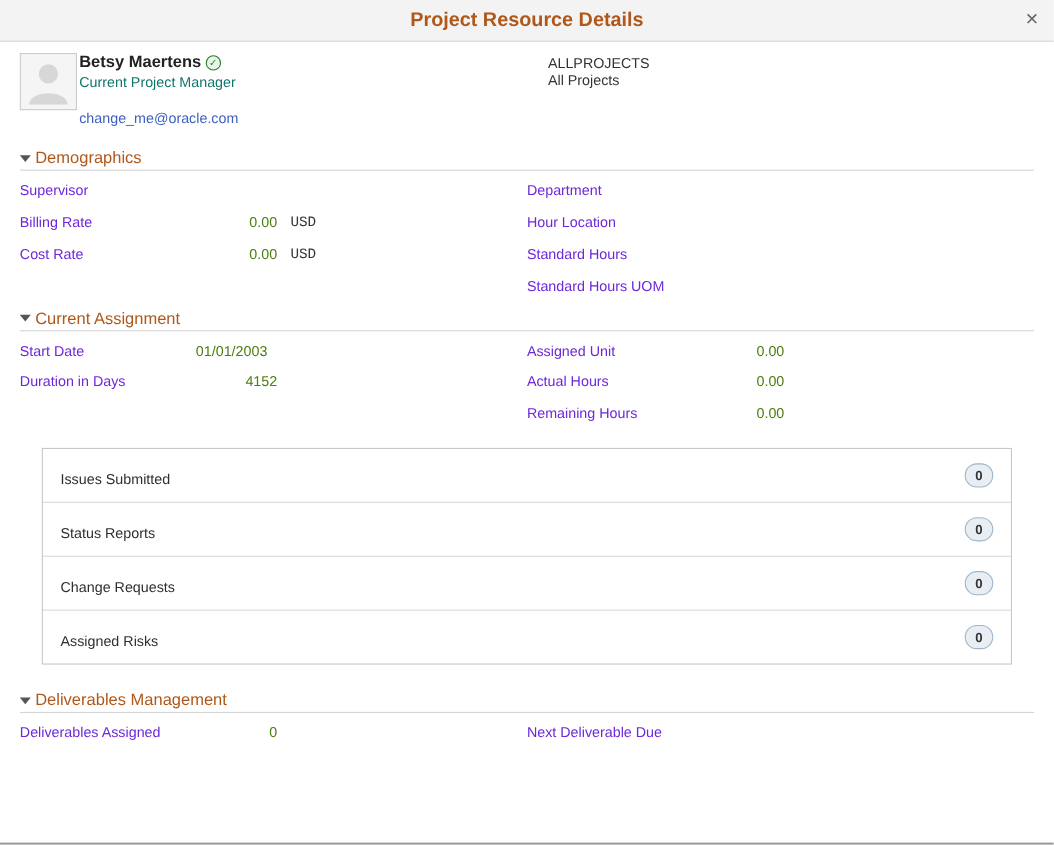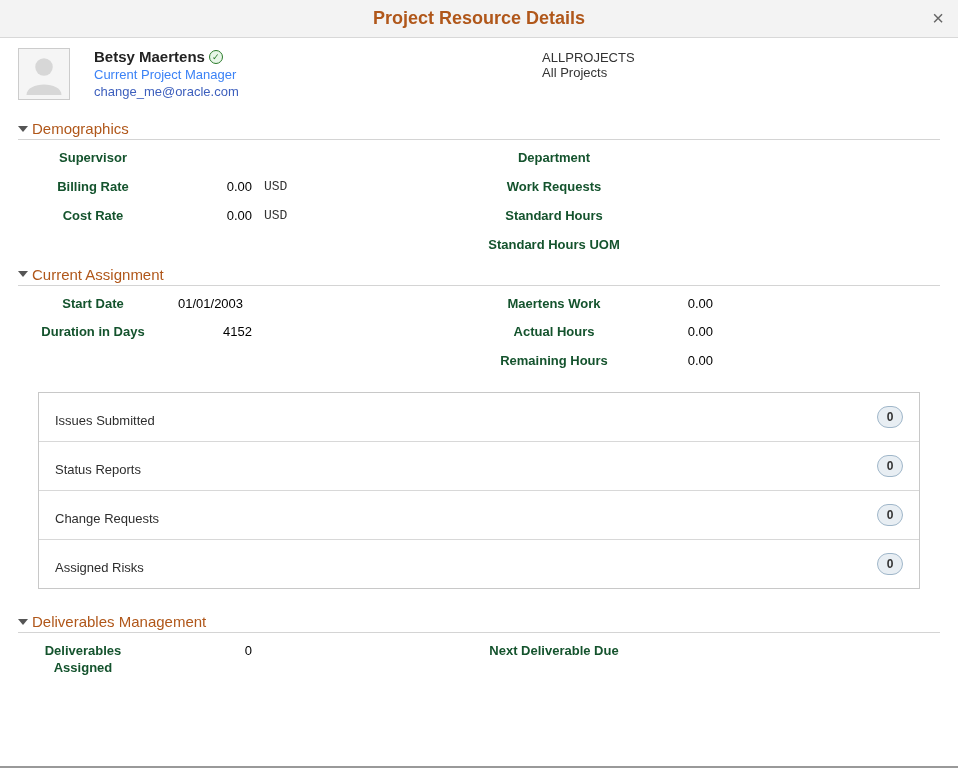--- a/index.html
+++ b/index.html
@@ -46,21 +46,21 @@
     overflow-y: scroll;
     padding: 10px 18px 18px 18px;
   }
   
   .scroll-area::-webkit-scrollbar { width: 15px; }
   .scroll-area::-webkit-scrollbar-track { background: #f3f3f3; }
   .scroll-area::-webkit-scrollbar-thumb { background: #c4c4c4; border-radius: 2px; }
 
   .person-header {
     display: flex;
-    gap: 24px;
+    gap: 2px;
     margin-bottom: 20px;
   }
   .avatar-box {
     width: 52px; height: 52px;
     border: 1px solid #ccc;
     background: #f5f5f5;
     display: flex;
     align-items: center;
     justify-content: center;
   }
@@ -78,21 +78,21 @@
   .status-circle {
     width: 14px; height: 14px;
     border: 1.5px solid #2a7a2a;
     border-radius: 50%;
     display: inline-flex;
     align-items: center; justify-content: center;
     font-size: 9px;
     color: #2a7a2a;
     background: #e8f6e8;
   }
-  .person-role { color: #3b82f6; margin-bottom: 2px; }
+  .person-role { color: #0f766e; margin-bottom: 18px; }
   .person-email { color: #3d5fbd; cursor: pointer; }
   .person-right { flex: 1; padding-top: 2px; }
   .proj-code, .proj-name { color: #333; }
 
   .section-header {
     display: flex;
     align-items: center;
     gap: 4px;
     color: #b0571a;
     font-size: 15px;
@@ -118,29 +118,29 @@
   .col {
     flex: 1;
   }
   .field-row {
     display: flex;
     align-items: flex-start;
     margin-bottom: 12px;
   }
   .field-label {
     flex: 0 0 160px;
-    text-align: center;
-    color: #14532d;
-    font-weight: bold;
+    text-align: left;
+    color: #6d28d9;
+    font-weight: normal;
     padding-right: 10px;
     line-height: 1.3;
   }
   .field-value {
     flex: 0 0 80px;
-    color: #000000;
+    color: #4d7c0f;
     text-align: left;
   }
   .field-suffix {
     color: #333;
     padding-left: 6px;
     font-family: Liberation Mono, monospace;
   }
   .field-value.right { text-align: right; padding-right: 6px; }
 
   .row-boxes {
@@ -227,21 +227,21 @@
           <div class="field-value right">0.00</div>
           <div class="field-suffix">USD</div>
         </div>
       </div>
       <div class="col">
         <div class="field-row">
           <div class="field-label">Department</div>
           <div class="field-value"></div>
         </div>
         <div class="field-row">
-          <div class="field-label">Work Requests</div>
+          <div class="field-label">Hour Location</div>
           <div class="field-value"></div>
         </div>
         <div class="field-row">
           <div class="field-label">Standard Hours</div>
           <div class="field-value"></div>
         </div>
         <div class="field-row">
           <div class="field-label">Standard Hours UOM</div>
           <div class="field-value"></div>
         </div>
@@ -259,21 +259,21 @@
           <div class="field-label">Start Date</div>
           <div class="field-value" style="flex:1">01/01/2003</div>
         </div>
         <div class="field-row">
           <div class="field-label">Duration in Days</div>
           <div class="field-value right">4152</div>
         </div>
       </div>
       <div class="col">
         <div class="field-row">
-          <div class="field-label">Maertens Work</div>
+          <div class="field-label">Assigned Unit</div>
           <div class="field-value right">0.00</div>
         </div>
         <div class="field-row">
           <div class="field-label">Actual Hours</div>
           <div class="field-value right">0.00</div>
         </div>
         <div class="field-row">
           <div class="field-label">Remaining Hours</div>
           <div class="field-value right">0.00</div>
         </div>

